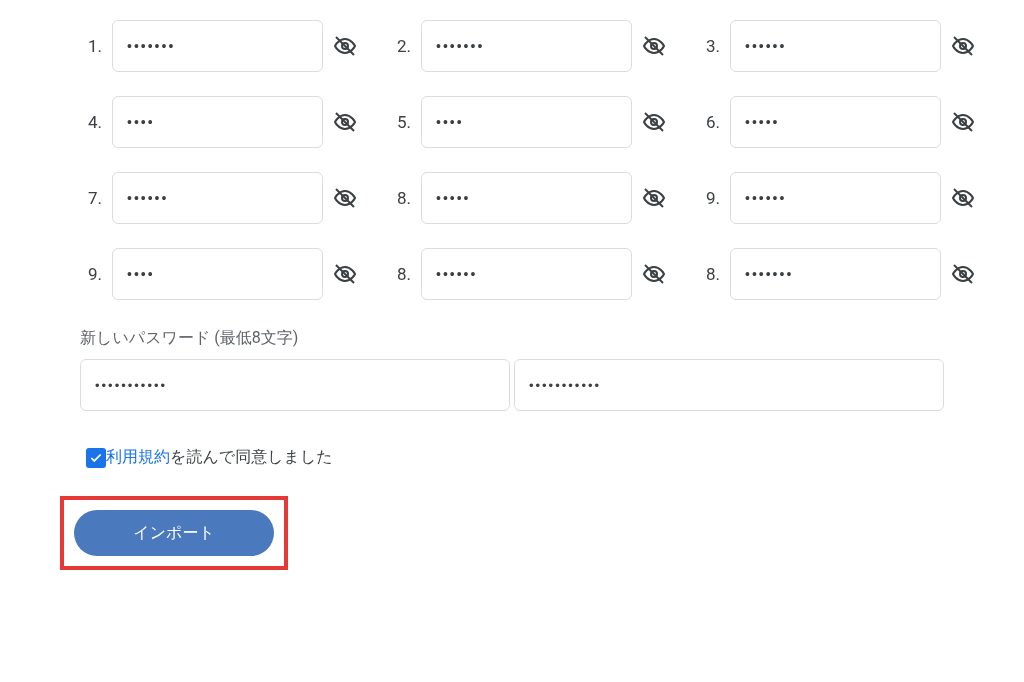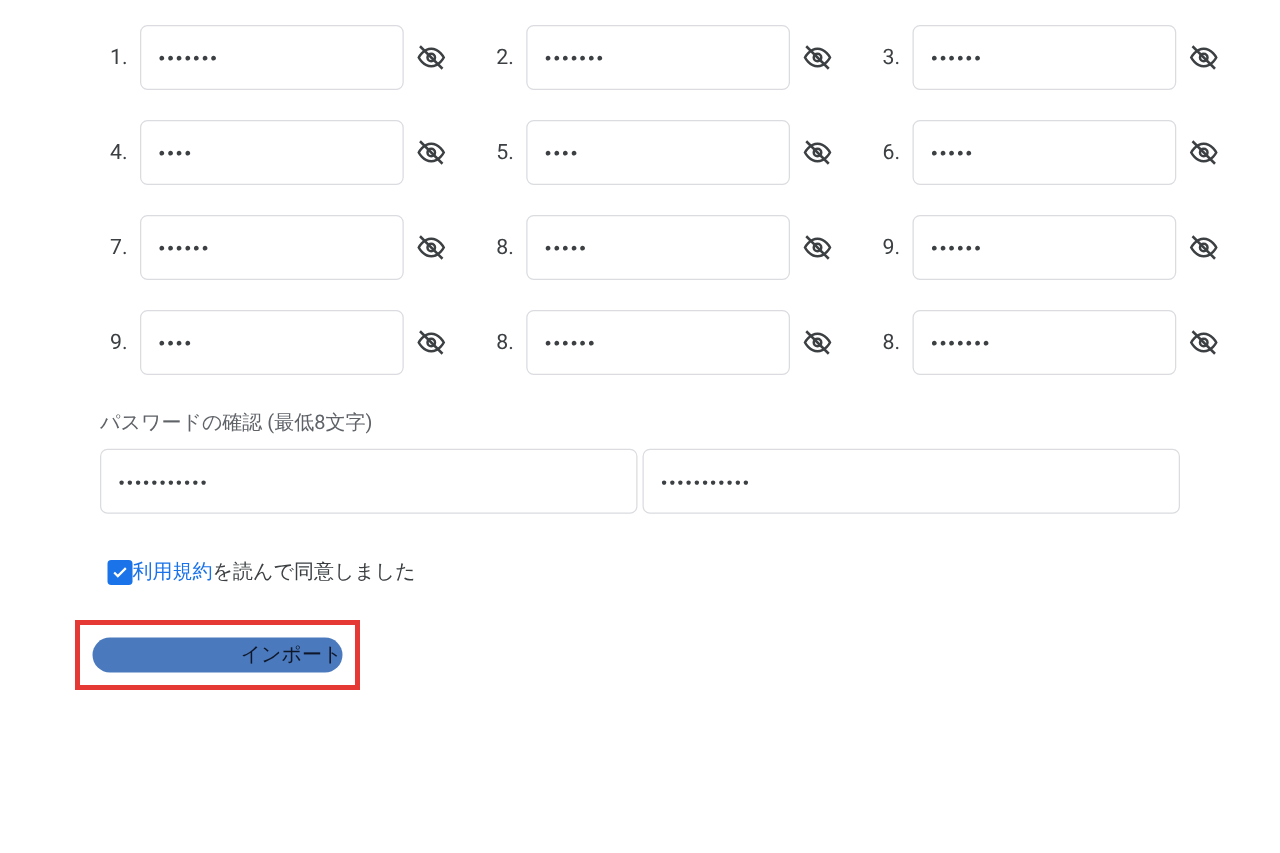--- a/index.html
+++ b/index.html
@@ -105,28 +105,27 @@
     }
     .btn-wrap {
       margin-top: 28px;
       margin-left: -20px;
       padding: 10px;
       border: 4px solid #e53935;
       display: inline-block;
     }
     .import-btn {
       background: #4a7abd;
-      color: #0f172a;
+      color: #ffffff;
       border: none;
       border-radius: 100px;
       width: 200px;
-      height: 28px;
+      height: 46px;
       font-size: 16px;
       cursor: pointer;
-      text-align: right;
     }
   </style>
 </head>
 <body>
 
 <div class="seed-grid">
   <div class="seed-cell">
     <span class="seed-num">1.</span>
     <input type="text" class="seed-input" value="•••••••" style="">
     <span class="visibility-icon">
@@ -254,21 +253,21 @@
       <svg viewBox="0 0 24 24">
           <path d="M2 12s3.5-7 10-7 10 7 10 7-3.5 7-10 7S2 12 2 12z"></path>
           <circle cx="12" cy="12" r="3"></circle>
           <line x1="3" y1="3" x2="21" y2="21"></line>
         </svg>
     </span>
   </div>
 </div>
 
 <div class="form-section">
-  <div class="field-label">パスワードの確認 (最低8文字)</div>
+  <div class="field-label">新しいパスワード (最低8文字)</div>
   <input type="text" class="pw-input" value="•••••••••••" style="">
 
   <input type="text" class="pw-input" value="•••••••••••" style="">
 
   <div class="terms-row">
     <div class="checkbox">
       <svg viewBox="0 0 24 24">
           <polyline points="4 12 9 17 20 6"></polyline>
         </svg>
     </div>

